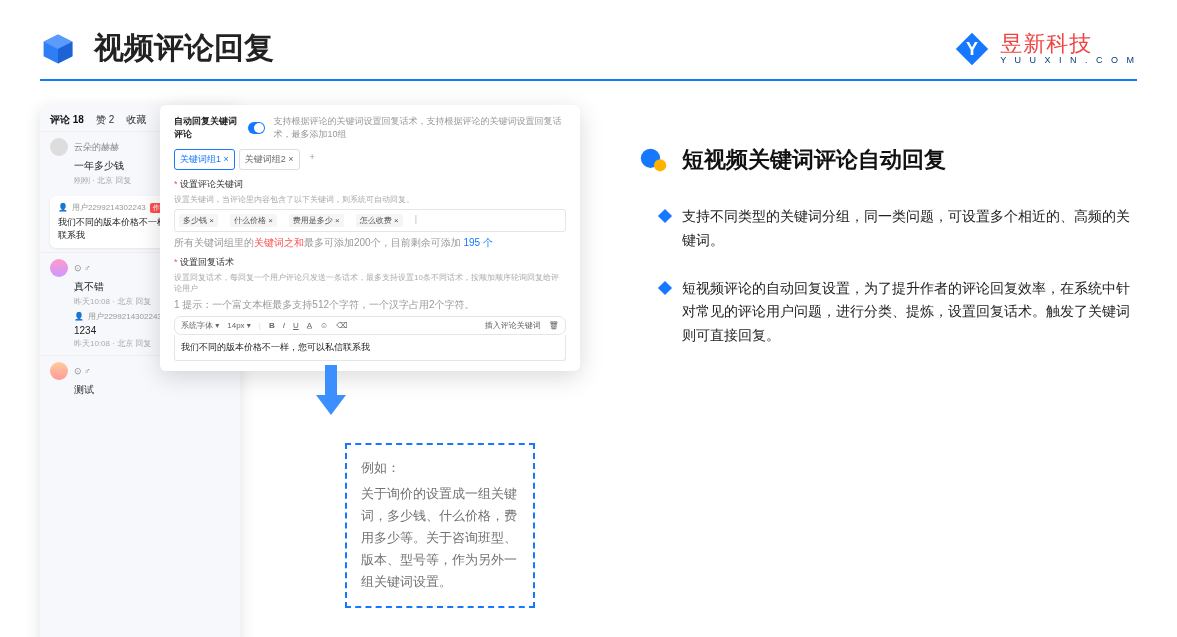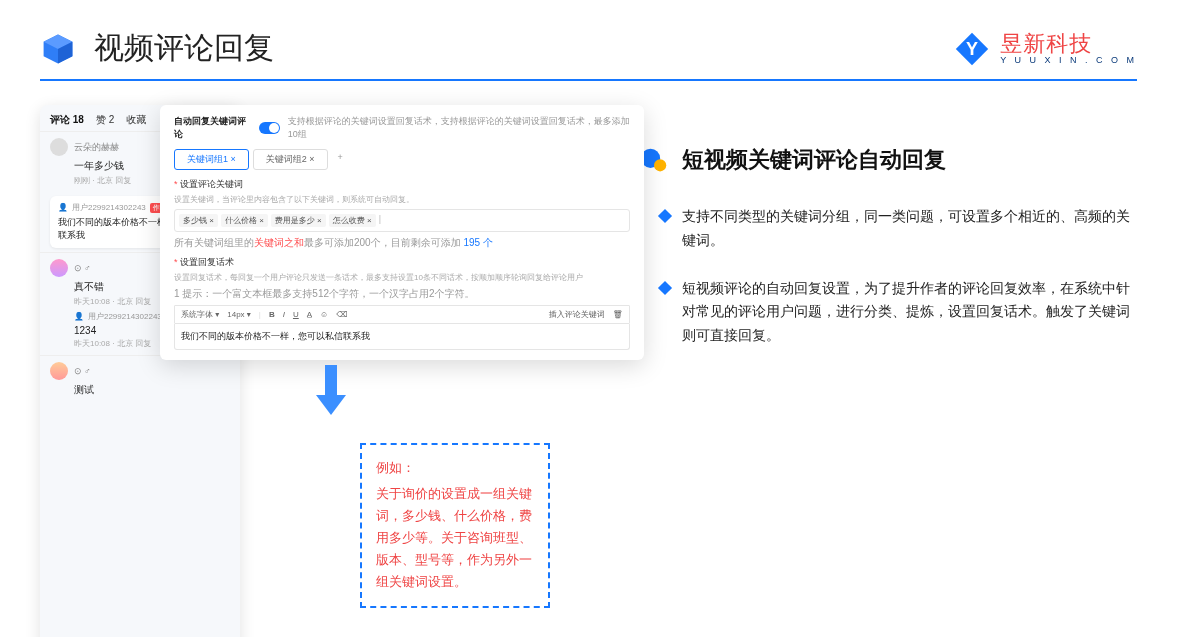--- a/index.html
+++ b/index.html
@@ -2,21 +2,21 @@
 <html><head>
 <meta charset="utf-8">
 <style>
 *{box-sizing:border-box;margin:0;padding:0}
 body{font-family:"Microsoft YaHei","PingFang SC",Arial,sans-serif;background:#fff;width:1177px;height:637px;position:relative;overflow:hidden}
 
 
 .hdr{display:flex;align-items:center;padding:28px 40px 10px 40px;justify-content:space-between}
 .hdr-l{display:flex;align-items:center;gap:18px}
 .cube-ico{width:36px;height:36px}
-.hdr-title{font-size:30px;font-weight:400;color:#222}
+.hdr-title{font-size:30px;font-weight:700;color:#222}
 .hdr-r{display:flex;align-items:center;gap:10px}
 .brand-ico{width:36px;height:36px}
 .brand-txt{font-size:22px;font-weight:400;color:#ef4444;letter-spacing:1px;line-height:1}
 .brand-sub{font-size:9px;color:#0a3a7a;letter-spacing:3px;display:block}
 .rule{height:2px;background:#1677ff;margin:0 40px 24px 40px}
 
 
 .main{display:flex;padding:0 40px;gap:40px}
 .left{width:560px;position:relative}
 .right{flex:1;padding-top:40px}
@@ -41,45 +41,45 @@
 .mb-avatar{width:18px;height:18px;border-radius:50%;background:#ddd;flex-shrink:0}
 .mb-name{font-size:9px;color:#888}
 .mb-msg{font-size:10px;color:#222;margin:3px 0 2px 24px}
 .mb-meta{font-size:8px;color:#aaa;margin-left:24px;display:flex;gap:6px;align-items:center}
 .mb-bubble{margin:4px 10px;padding:6px 8px;background:#fff;border-radius:6px;font-size:9px;color:#222;box-shadow:0 1px 3px rgba(0,0,0,.08)}
 .mb-bhead{display:flex;gap:4px;align-items:center;font-size:8px;color:#999;margin-bottom:3px}
 .mb-badge{background:#ff4d4f;color:#fff;font-size:7px;padding:0 3px;border-radius:2px}
 .mb-input{position:absolute;bottom:8px;left:10px;right:10px;background:#fff;border-radius:14px;padding:5px 8px;display:flex;align-items:center;gap:6px;font-size:9px;color:#aaa;box-shadow:0 1px 3px rgba(0,0,0,.1)}
 .hearts{margin-left:auto;color:#bbb}
 
-.settings{position:absolute;top:0;left:120px;width:484px;background:#fff;border-radius:6px;box-shadow:0 6px 24px rgba(0,0,0,.15);padding:10px 14px;font-size:9px;color:#555}
+.settings{position:absolute;top:0;left:120px;width:420px;background:#fff;border-radius:6px;box-shadow:0 6px 24px rgba(0,0,0,.15);padding:10px 14px;font-size:9px;color:#555}
 .st-row1{display:flex;align-items:center;gap:8px;font-size:9px}
 .st-toggle{width:22px;height:12px;background:#1677ff;border-radius:6px;position:relative}
 .st-toggle::after{content:"";position:absolute;right:1px;top:1px;width:10px;height:10px;background:#fff;border-radius:50%}
 .st-tabs{display:flex;gap:4px;margin:8px 0;font-size:9px}
-.st-tab{padding:3px 12px;border:1px solid #ddd;border-radius:3px;color:#666}
+.st-tab{padding:3px 5px;border:1px solid #ddd;border-radius:3px;color:#666}
 .st-tab.act{color:#1677ff;border-color:#1677ff}
 .st-tab-add{padding:3px 6px;color:#999}
 .st-label{font-size:9px;color:#333;margin:6px 0 3px 0}
 .st-label::before{content:"* ";color:#ff4d4f}
 .st-help{font-size:8px;color:#aaa;margin-bottom:4px}
-.st-tags{border:1px solid #e5e5e5;padding:4px;display:flex;gap:3px;flex-wrap:wrap;border-radius:3px}
+.st-tags{border:1px solid #e5e5e5;padding:4px;display:flex;gap:12px;flex-wrap:wrap;border-radius:3px}
 .st-tag{background:#f5f5f5;padding:1px 4px;font-size:8px;color:#555;border-radius:2px}
 .st-note{font-size:10px;color:#999;margin:4px 0}
 .st-note .red{color:#ff4d4f}
 .st-note .blue{color:#1677ff}
-.st-tb{display:flex;gap:8px;align-items:center;border:1px solid #e5e5e5;padding:3px 6px;font-size:8px;color:#666;border-radius:1px;margin-top:4px}
+.st-tb{display:flex;gap:8px;align-items:center;border:1px solid #e5e5e5;padding:3px 6px;font-size:8px;color:#666;border-radius:7px;margin-top:4px}
 .st-tb .sp{flex:1}
 .st-ed{border:1px solid #e5e5e5;border-top:none;padding:6px;font-size:9px;color:#222;border-radius:0 0 3px 3px}
 
 .arrow{position:absolute;top:260px;left:276px;width:30px;height:50px}
 .arrow-stem{width:12px;height:30px;background:#3b8fff;margin:0 auto}
 .arrow-head{width:0;height:0;border-left:15px solid transparent;border-right:15px solid transparent;border-top:20px solid #3b8fff;margin:0 auto}
 
-.example{position:absolute;top:338px;left:320px;width:190px;border:2px dashed #1677ff;padding:12px 14px;font-size:13px;line-height:1.7;color:#ef4444}
+.example{position:absolute;top:338px;left:305px;width:190px;border:2px dashed #1677ff;padding:12px 14px;font-size:13px;line-height:1.7;color:#737373}
 .ex-h{margin-bottom:4px}
 </style>
 </head>
 <body>
 
 <div class="hdr">
   <div class="hdr-l">
     <svg class="cube-ico" viewBox="0 0 40 40">
         <polygon points="20,4 36,12 36,28 20,36 4,28 4,12" fill="#2f7ef7"></polygon>
         <polygon points="20,4 36,12 20,20 4,12" fill="#5b9bff"></polygon>

